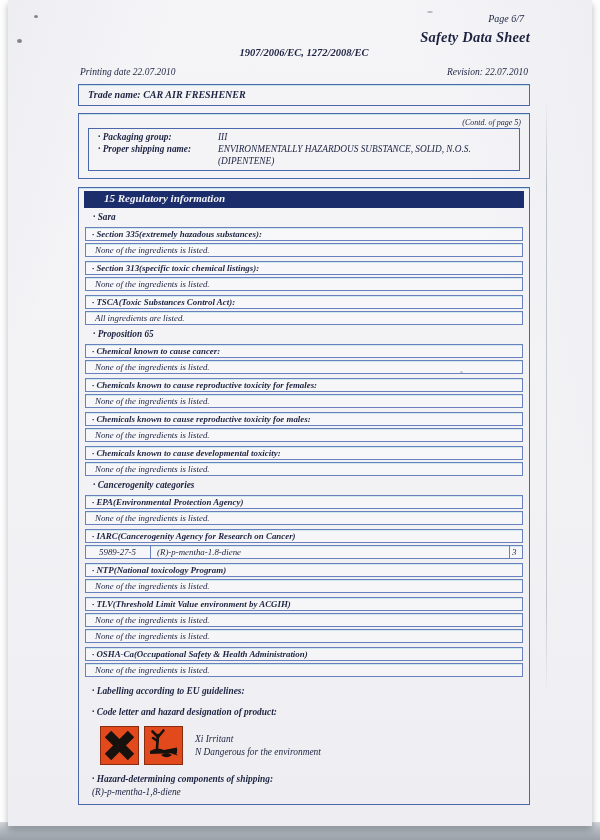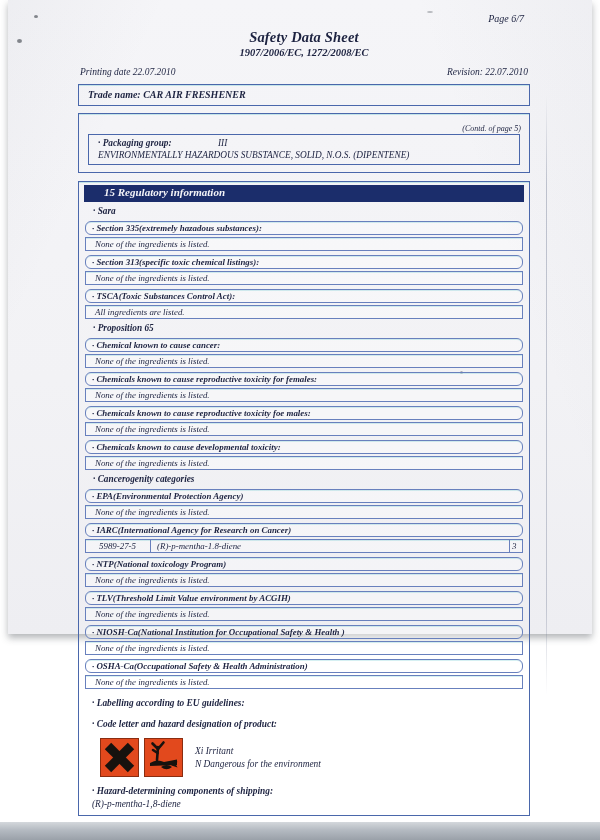--- a/index.html
+++ b/index.html
@@ -10,62 +10,62 @@
     color:#1c2240;
     background:#ffffff;
     position:relative;
     overflow:hidden;
   }
   .scan-floor {
     position:absolute; left:0; top:822px; width:600px; height:18px;
     background:linear-gradient(#d4d8dc 0%, #b4bac1 45%, #9aa1a9 100%);
   }
   .paper {
-    position:absolute; left:8px; top:0; width:584px; height:634px;
+    position:absolute; left:8px; top:0; width:584px; height:826px;
     background:
       linear-gradient(115deg, rgba(120,125,140,0.06) 0%, rgba(0,0,0,0) 18%),
       linear-gradient(250deg, rgba(120,125,140,0.05) 0%, rgba(0,0,0,0) 22%),
       linear-gradient(#f5f5f8 0%, #f2f2f5 60%, #eeeef2 100%);
     box-shadow:0 4px 7px rgba(40,45,55,0.35);
   }
   .speck { position:absolute; background:#5d6168; border-radius:50%; opacity:.75; }
   .fold-line {
     position:absolute; left:538px; top:95px; width:1px; height:600px;
     background:linear-gradient(rgba(110,120,145,.0), rgba(110,120,145,.4) 15%, rgba(110,120,145,.35) 85%, rgba(110,120,145,0));
   }
   .content { position:absolute; left:70px; top:0; width:452px; }
 
   .page-num { text-align:right; padding:13px 6px 0 0; font-size:10px; }
-  .doc-title { text-align:center; font-weight:bold; font-size:14.5px; margin-top:5px; letter-spacing:.2px; }
+  .doc-title { text-align:right; font-weight:bold; font-size:14.5px; margin-top:5px; letter-spacing:.2px; }
   .doc-subtitle { text-align:center; font-weight:bold; font-size:10.5px; margin-top:1px; }
   .meta-row { display:flex; justify-content:space-between; font-size:9.5px; margin-top:9px; padding:0 2px; }
 
   .box { border:1px solid #4a67ab; box-shadow:inset 0 1px 0 rgba(70,185,195,.28); }
   .trade-box { margin-top:7px; padding:4px 9px 5px; font-weight:bold; font-size:10px; }
 
-  .contd-box { margin-top:7px; padding:10px 6px 7px; }
+  .contd-box { margin-top:7px; padding:4px 6px 7px; }
   .contd-right { text-align:right; font-size:8px; padding-right:2px; }
   .inner-box { border:1px solid #4a67ab; margin:1px 3px 0; padding:2px 9px 3px; }
   .ship-row { display:flex; font-size:9.3px; line-height:12px; }
   .ship-label { width:120px; font-weight:bold; flex:none; }
   .ship-value { font-weight:bold; }
 
   .big-box { margin-top:8px; padding:3px 5px 5px; display:flex; flex-direction:column; min-height:618px; }
   .sec-bar {
     background:#1b2d6b; color:#f4f4f8; font-weight:bold; font-size:11px;
     padding:1px 20px 3px; line-height:13px;
   }
   .reg-list { margin-top:0; }
   .plain-line { font-weight:bold; font-size:9.3px; line-height:11px; margin:4px 2px 3px 9px; }
   .row {
     border:1px solid #6880bd; font-size:8.9px; line-height:10px;
     padding:1px 6px 1px; margin:0 1px; background:rgba(255,255,255,.35);
     box-shadow:inset 0 1px 0 rgba(70,185,195,.22);
   }
-  .row.head { font-weight:bold; margin-top:4px;border-radius:6px; }
+  .row.head { font-weight:bold; margin-top:4px; }
   .row.val { margin-top:2px; padding-left:9px; }
   .iarc-row { display:flex; padding:0; }
   .iarc-cas { flex:none; width:56px; padding:1px 4px; border-right:1px solid #6880bd; }
   .iarc-name { flex:1; padding:1px 6px; }
   .iarc-rating { flex:none; width:13px; padding:1px 2px; border-left:1px solid #6880bd; text-align:left; }
 
   .free-head { font-weight:bold; font-size:9.4px; line-height:11px; margin:9px 0 1px 8px; }
   .free-text { font-size:9.4px; line-height:12px; margin:0 6px 0 12px; text-align:justify; }
 
   .hazard-area { display:flex; margin:7px 0 0 16px;align-items:center; }
@@ -101,20 +101,21 @@
     </div>
 
     <div class="box contd-box">
       <div class="contd-right">(Contd. of page 5)</div>
       <div class="inner-box">
         <div class="ship-row">
           <span class="ship-label">· Packaging group:</span>
           <span class="ship-value" style="font-weight:normal;">III</span>
         </div>
         <div class="ship-row">
+          <span class="ship-label">· Proper shipping name:</span>
           <span class="ship-value" style="font-weight:normal;">ENVIRONMENTALLY HAZARDOUS SUBSTANCE, SOLID, N.O.S. (DIPENTENE)</span>
         </div>
       </div>
     </div>
 
     <div class="box big-box">
       <div class="sec-bar">15 Regulatory information</div>
 
       <div class="reg-list">
           <div class="plain-line">· Sara</div>
@@ -129,31 +130,30 @@
           <div class="row val">None of the ingredients is listed.</div>
           <div class="row head">· Chemicals known to cause reproductive toxicity for females:</div>
           <div class="row val">None of the ingredients is listed.</div>
           <div class="row head">· Chemicals known to cause reproductive toxicity foe males:</div>
           <div class="row val">None of the ingredients is listed.</div>
           <div class="row head">· Chemicals known to cause developmental toxicity:</div>
           <div class="row val">None of the ingredients is listed.</div>
           <div class="plain-line">· Cancerogenity categories</div>
           <div class="row head">· EPA(Environmental Protection Agency)</div>
           <div class="row val">None of the ingredients is listed.</div>
-          <div class="row head">· IARC(International Agency for Research on Cancer)</div>
+          <div class="row head">· IARC(Cancerogenity Agency for Research on Cancer)</div>
           <div class="row val iarc-row">
             <div class="iarc-cas">5989-27-5</div>
             <div class="iarc-name">(R)-p-mentha-1.8-diene</div>
             <div class="iarc-rating">3</div>
           </div>
           <div class="row head">· NTP(National toxicology Program)</div>
           <div class="row val">None of the ingredients is listed.</div>
           <div class="row head">· TLV(Threshold Limit Value environment by ACGIH)</div>
           <div class="row val">None of the ingredients is listed.</div>
-          <div class="row head">· NIOSH-Ca(National Institution for Occupational Safety &amp; Health )</div>
           <div class="row val">None of the ingredients is listed.</div>
           <div class="row head">· OSHA-Ca(Occupational Safety &amp; Health Administration)</div>
           <div class="row val">None of the ingredients is listed.</div>
         </div>
 
       <div class="free-head">· Labelling according to EU guidelines:</div>
 
       <div class="free-head">· Code letter and hazard designation of product:</div>
 
       <div class="hazard-area">

